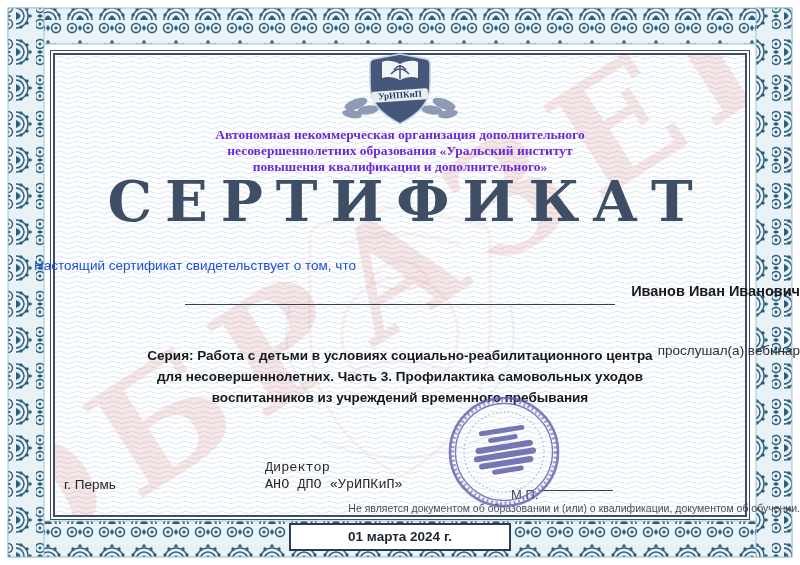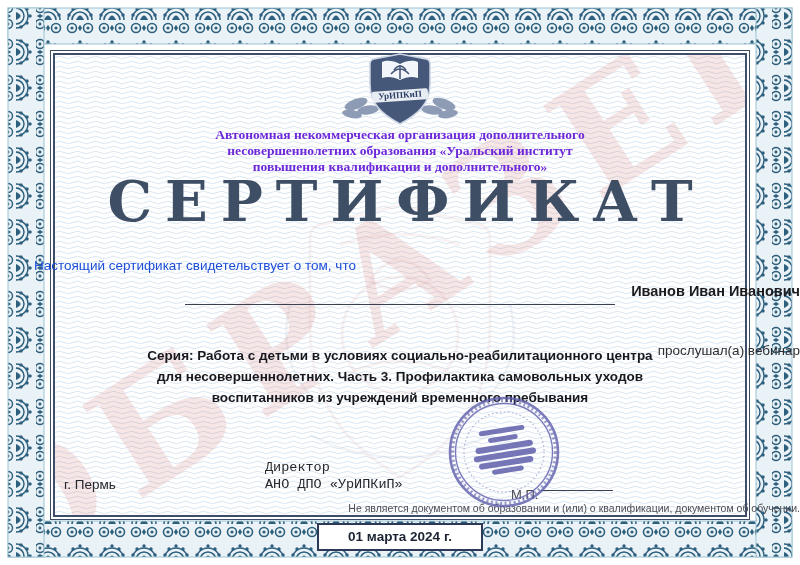--- a/index.html
+++ b/index.html
@@ -48,21 +48,21 @@
     font-size:13.5px; font-weight:bold; line-height:21px; color:#17171d;
   }
   .city { position:absolute; left:64px; top:477px; font-size:13.5px; color:#26262c; }
   .director { position:absolute; left:265px; top:459px; font-size:13.5px; line-height:17px; color:#26262c;font-family:Liberation Mono, monospace; }
   .mp { position:absolute; left:511px; top:487px; font-size:13px; color:#474752; }
   .sig-line { position:absolute; left:541px; top:490px; width:72px; border-top:1.5px solid #3a4050; }
   .disclaimer { position:absolute; left:0; right:0; top:502px; text-align:right; font-size:10.5px; color:#4c4c55; }
   .stamp { position:absolute; left:446px; top:394px; z-index:5; }
   .date-box {
     position:absolute; left:50%; top:523px; transform:translateX(-50%);
-    width:166px; height:28px; background:#ffffff; border:2px solid #2c3a57;
+    width:222px; height:28px; background:#ffffff; border:2px solid #2c3a57;
     z-index:6; text-align:center; line-height:24px;
     font-size:13.5px; font-weight:bold; color:#1b2333;
   }
 </style>
 </head>
 <body>
 
 <div class="page">
 
   <svg class="border-svg" width="800" height="565" aria-hidden="true">

